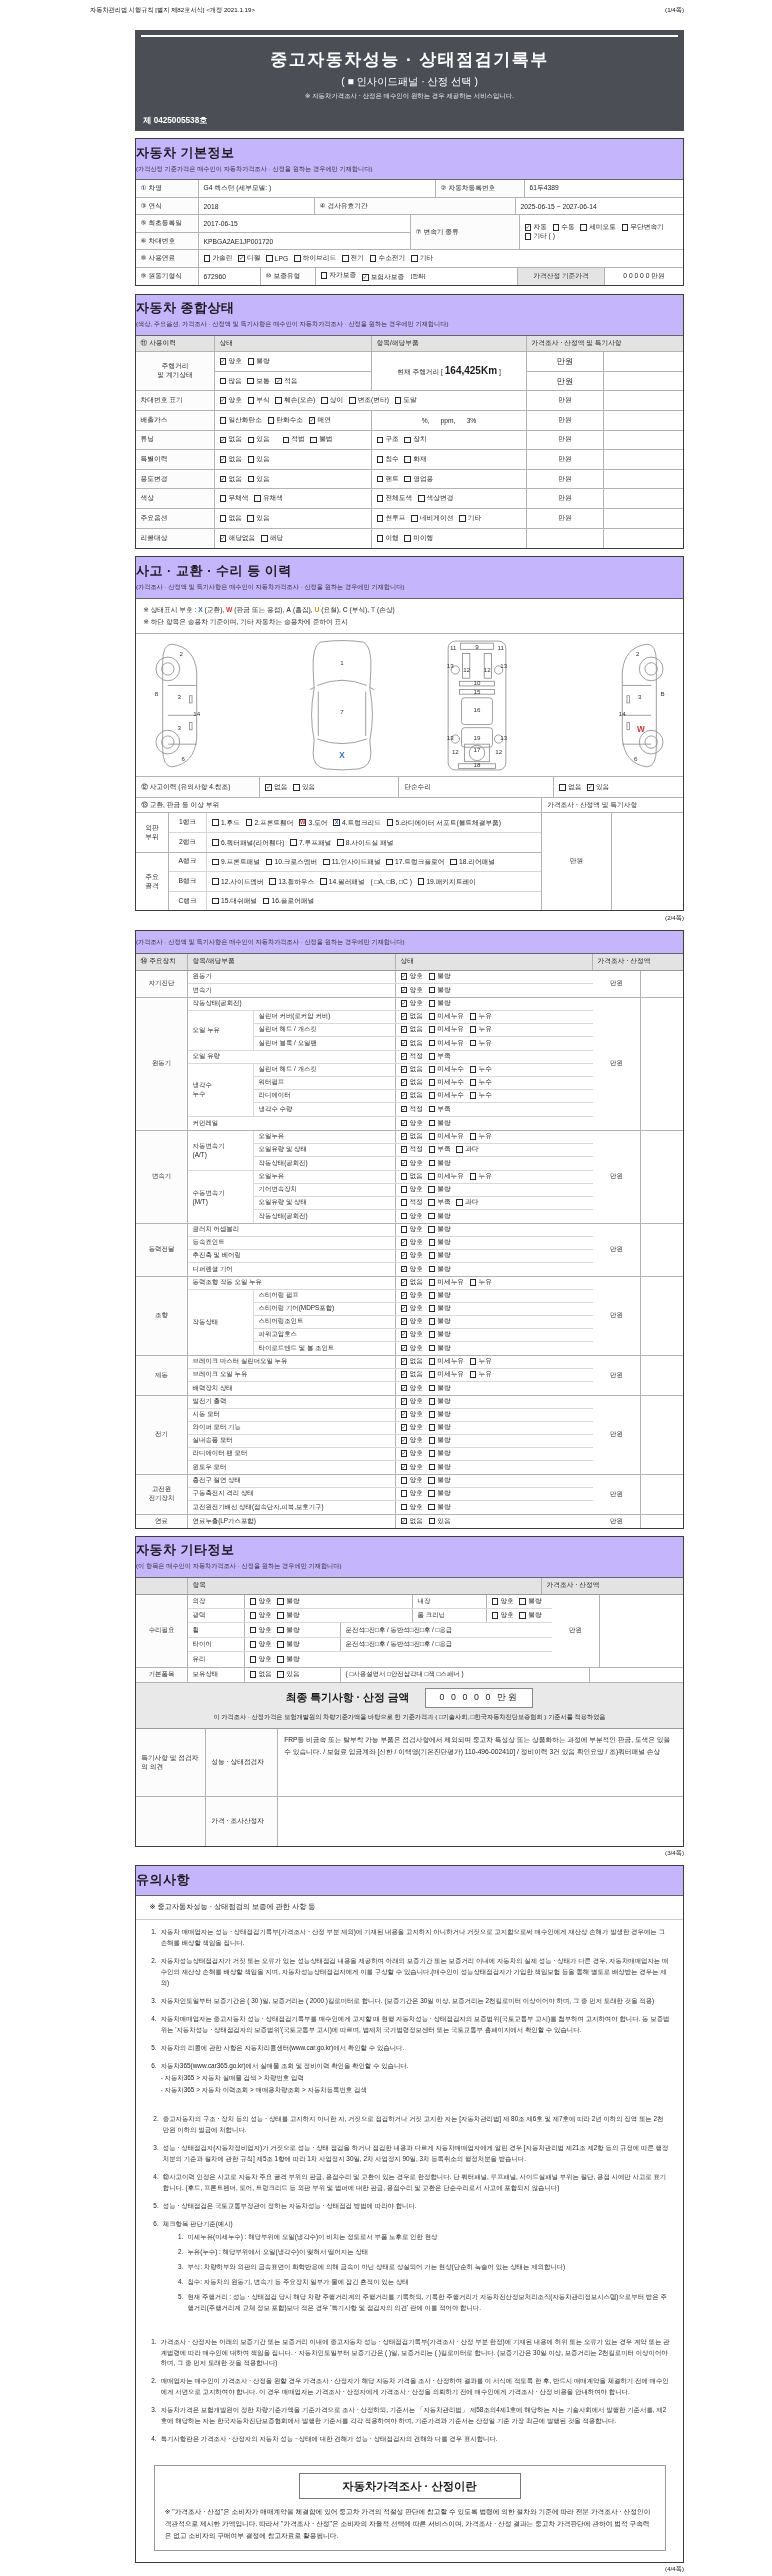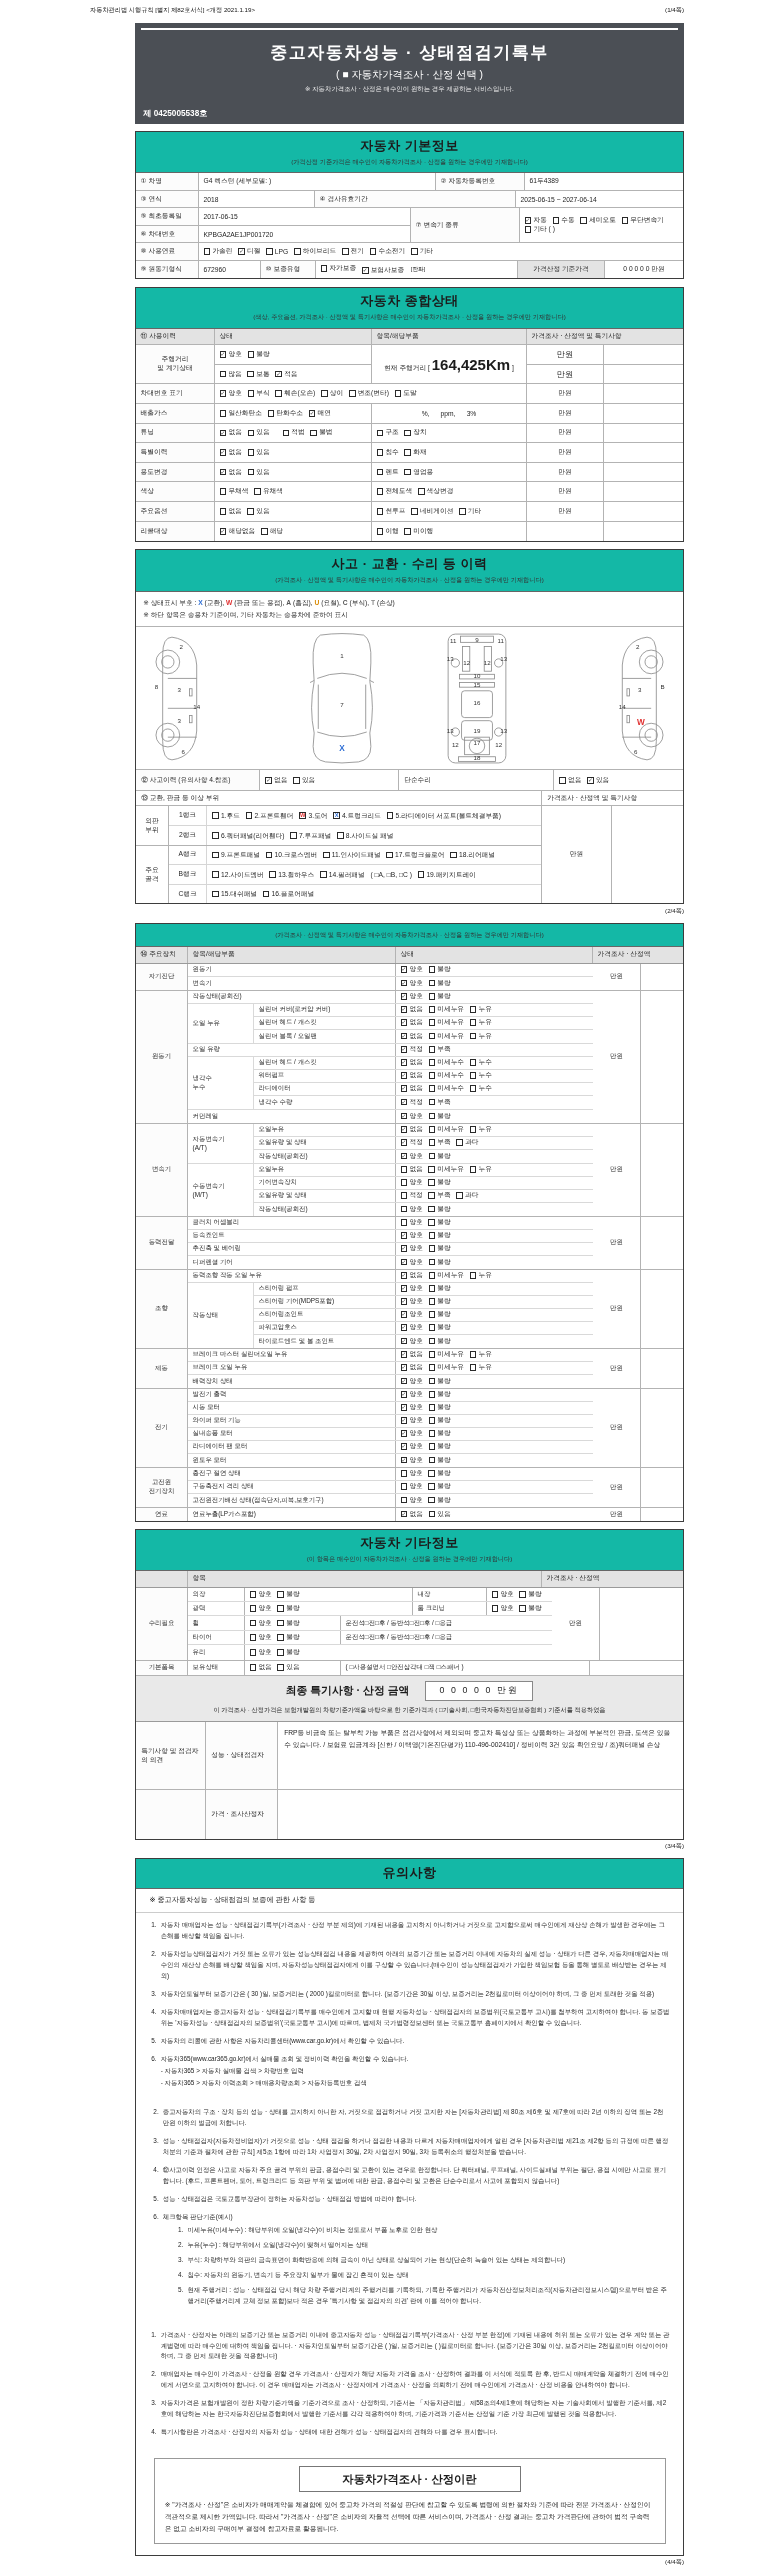--- a/index.html
+++ b/index.html
@@ -1,47 +1,47 @@
 <!DOCTYPE html>
 <html style="font-size:8.2px"><head>
 <meta charset="utf-8">
 <style>
   *{box-sizing:border-box}
   body{margin:0;background:#fff;font-family:"Liberation Sans","DejaVu Sans",sans-serif;color:#1c1c1c;width:773px;min-height:2576px}
   .wrap{width:549px;margin-left:135px;padding-bottom:15.5px}
   .topline{display:flex;justify-content:space-between;font-size:6.2px;color:#111;margin:6.2px 0 2.1px;margin-left:-45px;width:594px}
   .marker{text-align:right;font-size:6.2px;margin:2.1px 0 1px}
   
-  .band{background:#4b4f55;color:#fff;padding:4.1px 8.2px 4.1px;margin-top:8px}
+  .band{background:#4b4f55;color:#fff;padding:4.1px 8.2px 4.1px;margin-top:15px}
   .band .wline{height:1.5px;background:#fff;margin:1px -2.1px 11.3px}
   .band h1{margin:3.1px 0 4.1px;text-align:center;font-size:17px;font-weight:700;letter-spacing:1.5px}
   .band .sub{text-align:center;font-size:10.3px;margin:2.1px 0 3.1px}
   .band .note{text-align:center;font-size:6.4px;color:#f0f0f0;margin:2.1px 0 13.4px}
   .band .docno{font-size:8.2px;font-weight:700;margin:0 0 1px}
   
   .tbl{border:1px solid #3d3d3d;border-top-width:1.5px;border-bottom-width:1.5px;margin-top:7.2px;background:#fff}
-  .sechead{background:#14b8a6;border-bottom:0.8px solid #666;text-align:center;padding:4.6px 0 5.7px}
+  .sechead{background:#c4b5fd;border-bottom:0.8px solid #666;padding:4.6px 0 5.7px}
   .sechead .t{font-size:13px;font-weight:700;letter-spacing:0.5px}
   .sechead .n{font-size:6.2px;margin-top:3.1px;color:#333}
   .row{display:flex;border-bottom:0.5px solid #b3b3b3;min-height:17.5px;align-items:stretch}
   .tbl > .row:last-child, .tbl > div:last-child .row:last-child{border-bottom:none}
   .c{border-right:0.5px solid #b3b3b3;padding:2.6px 4.6px;display:flex;align-items:center;font-size:6.7px}
   .row .c:last-child{border-right:none}
   .lab{background:#fcfcfc}
   .center{justify-content:center;text-align:center}
   .gray{background:#e4e4e4}
   .stack{display:flex;flex-direction:column}
   .srow{display:flex;flex:1;border-bottom:0.5px solid #b3b3b3}
   .stack .srow:last-child{border-bottom:none}
   .cb{display:inline-block;min-width:6.7px;height:6.7px;border:0.8px solid #2a2a2a;margin-right:2.1px;font-size:5.7px;line-height:5.7px;text-align:center;font-weight:700;vertical-align:-1px;background:#fff;color:#111}
   .opt{margin-right:5.7px;white-space:nowrap;display:inline-flex;align-items:center;font-size:6.7px}
   .opt.plain{font-size:6.7px}
   .small{font-size:5.7px;margin-left:1px;color:#222}
   .hdr{background:#e3e3e3;font-weight:400}
-  .big{font-size:15px;font-weight:700}
+  .big{font-size:10px;font-weight:700}
   
   .oc1{flex:0 0 79px}.oc2{flex:0 0 157px}.oc3{flex:0 0 155px}.oc4{flex:0 0 77px}.oc5{flex:1;border-right:none!important}
   .stack2{display:flex;flex-direction:column;border-right:0.5px solid #b3b3b3}
   .stack2 .h{flex:1;display:flex;align-items:center;padding:2.1px 4.6px;border-bottom:0.5px solid #b3b3b3}
   .stack2 .h:last-child{border-bottom:none}
   .stack2 .h.center{justify-content:center}
   
   .legend{padding:5.2px 7.2px;font-size:6.7px;border-bottom:0.5px solid #b3b3b3;line-height:1.8}
   .diagram{display:flex;justify-content:space-around;align-items:center;padding:4.1px 3.1px;border-bottom:0.5px solid #b3b3b3;background:#fff}
   .diagram svg{display:block}
@@ -111,21 +111,21 @@
 <div class="wrap">
 
   <div class="topline">
     <span>자동차관리법 시행규칙 [별지 제82호서식] &lt;개정 2021.1.19&gt;</span>
     <span>(1/4쪽)</span>
   </div>
 
   <div class="band">
     <div class="wline"></div>
     <h1>중고자동차성능 · 상태점검기록부</h1>
-    <div class="sub">( ■ 자동차가격조사 · 산정 선택 )</div>
+    <div class="sub">( ■ 인사이드패널 · 산정 선택 )</div>
     <div class="note">※ 자동차가격조사 · 산정은 매수인이 원하는 경우 제공하는 서비스입니다.</div>
     <div class="docno">제 0425005538호</div>
   </div>
 
   <div class="tbl">
     <div class="sechead">
       <div class="t">자동차 기본정보</div>
       <div class="n">(가격산정 기준가격은 매수인이 자동차가격조사 · 산정을 원하는 경우에만 기재합니다)</div>
     </div>
     <div class="row">

